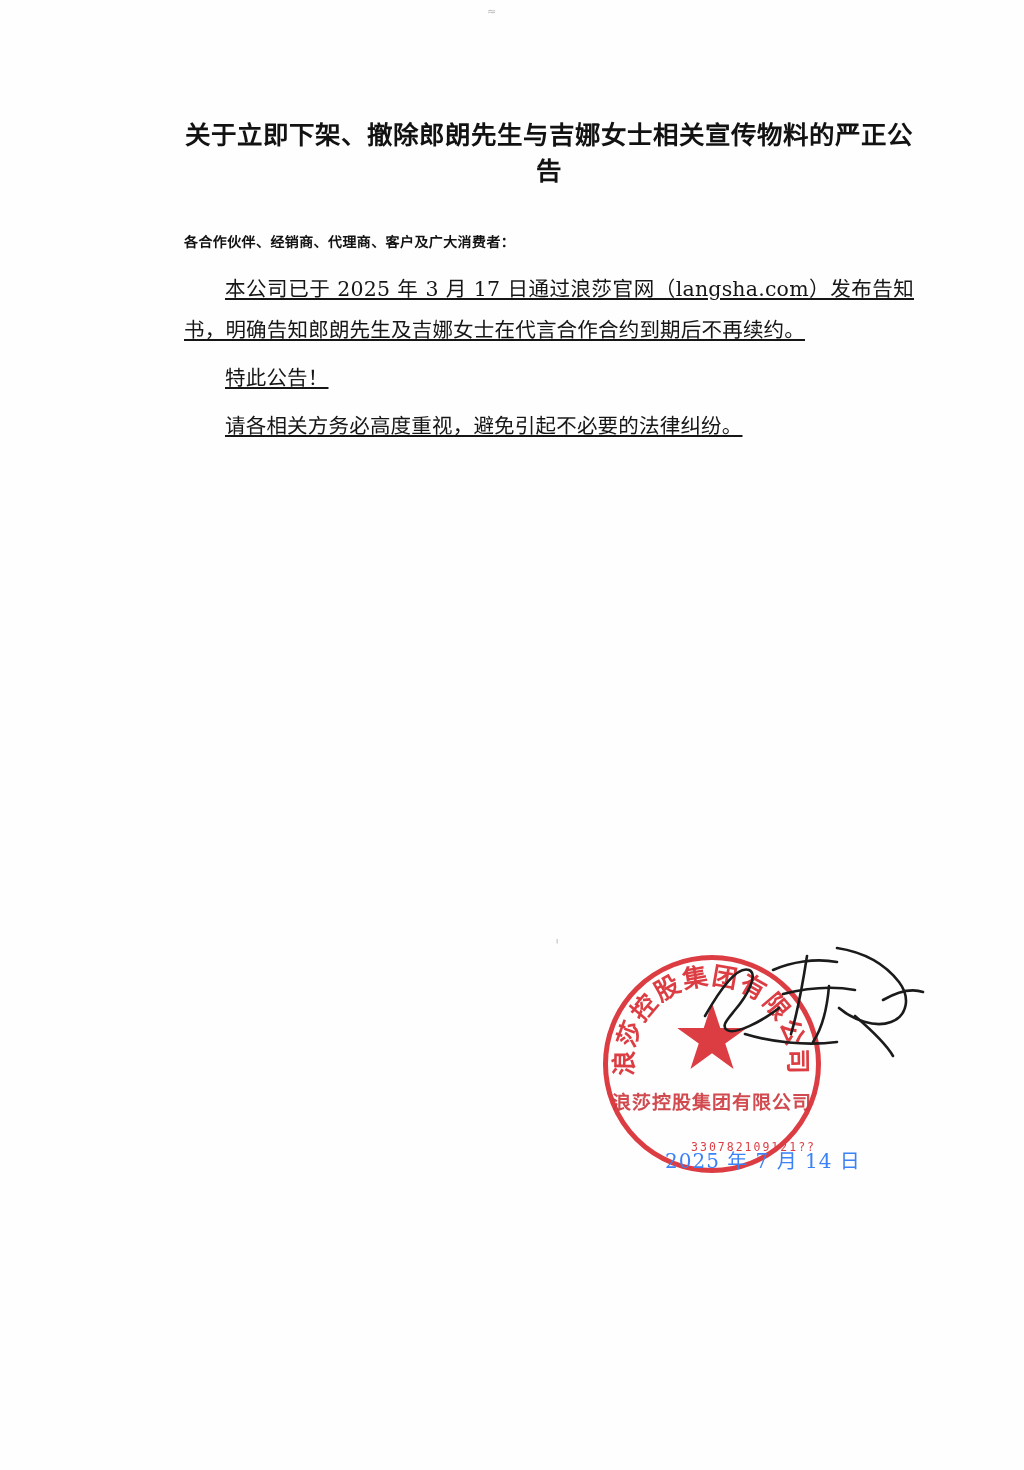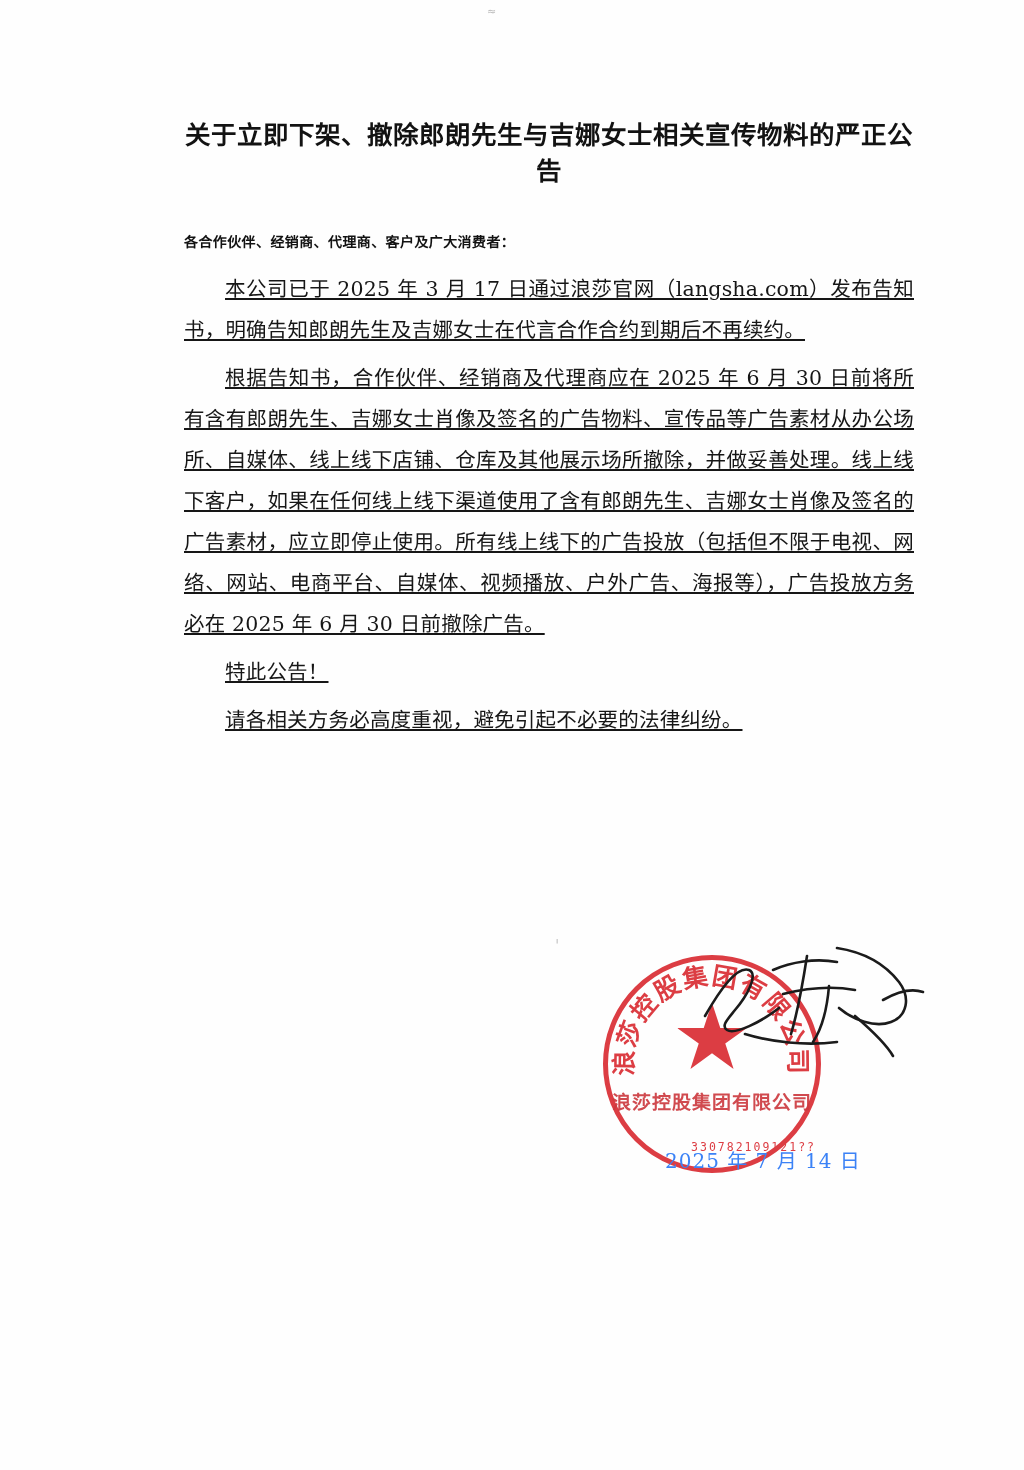--- a/index.html
+++ b/index.html
@@ -186,21 +186,20 @@
 
 <div class="page">
 
   <div class="scan-mark">≈</div>
 
   <div class="doc">
     <h1 class="doc-title">关于立即下架、撤除郎朗先生与吉娜女士相关宣传物料的严正公告</h1>
     <div class="salutation">各合作伙伴、经销商、代理商、客户及广大消费者：</div>
 
     <p class="body-par">本公司已于 2025 年 3 月 17 日通过浪莎官网（langsha.com）发布告知书，明确告知郎朗先生及吉娜女士在代言合作合约到期后不再续约。</p>
-    <p class="body-par">根据告知书，合作伙伴、经销商及代理商应在 2025 年 6 月 30 日前将所有含有郎朗先生、吉娜女士肖像及签名的广告物料、宣传品等广告素材从办公场所、自媒体、线上线下店铺、仓库及其他展示场所撤除，并做妥善处理。线上线下客户，如果在任何线上线下渠道使用了含有郎朗先生、吉娜女士肖像及签名的广告素材，应立即停止使用。所有线上线下的广告投放（包括但不限于电视、网络、网站、电商平台、自媒体、视频播放、户外广告、海报等），广告投放方务必在 2025 年 6 月 30 日前撤除广告。</p>
     <p class="body-par">特此公告！</p>
     <p class="body-par">请各相关方务必高度重视，避免引起不必要的法律纠纷。</p>
   </div>
 
   <div class="sign-area">
 
     <div class="faint-mark">'</div>
 
     <div class="seal">
       <div class="seal-inner"></div>

